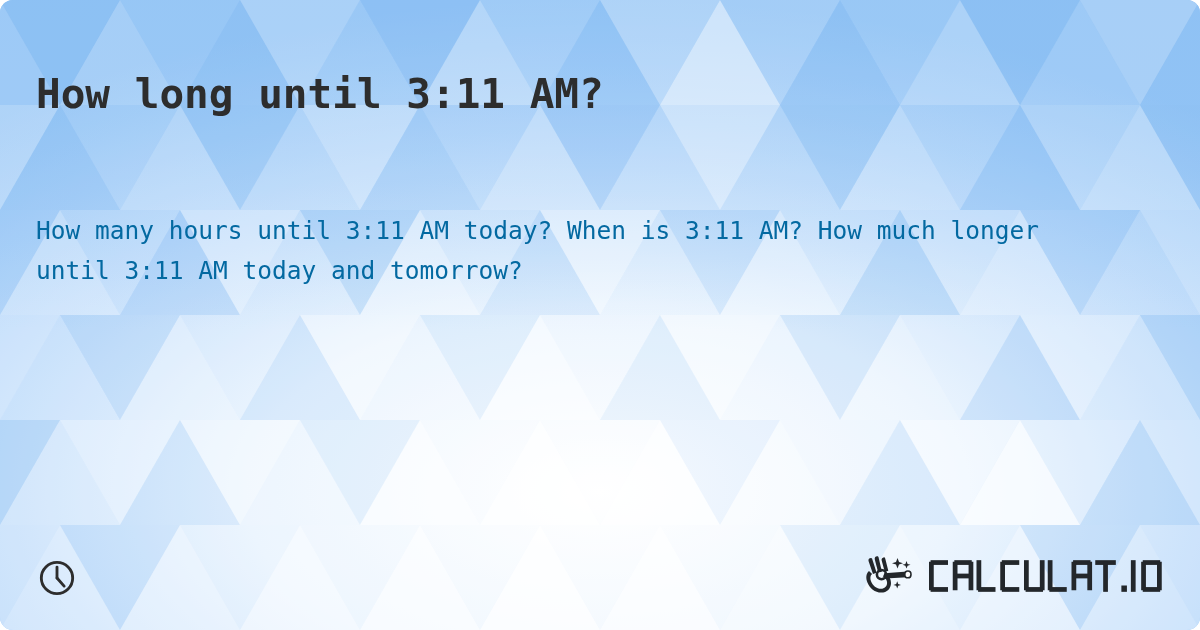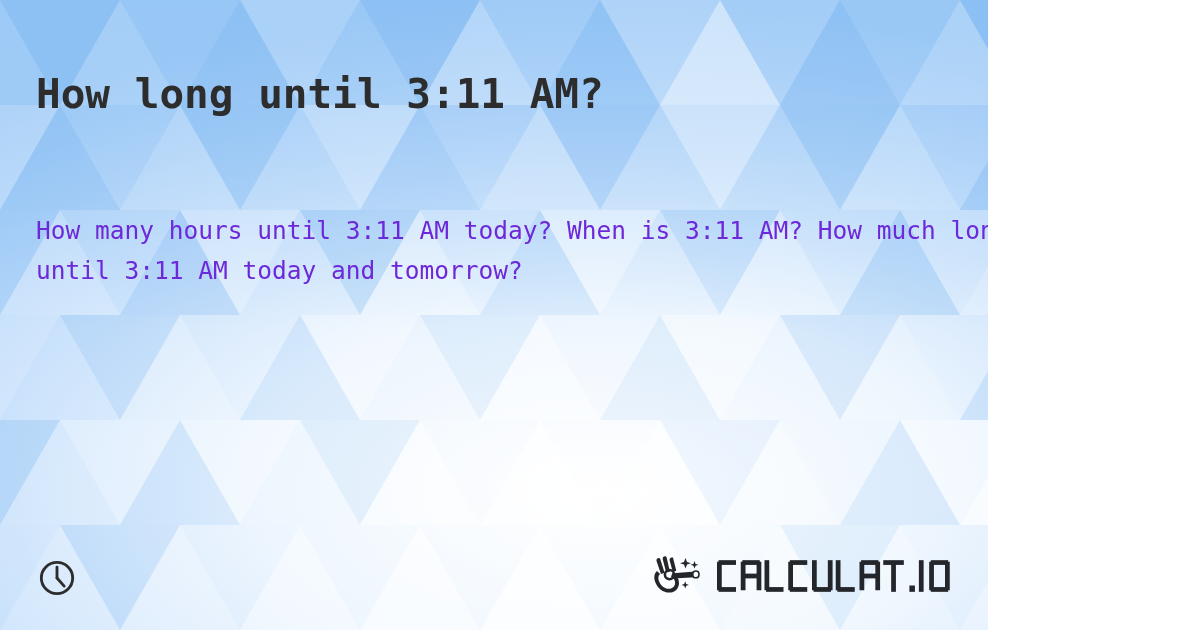--- a/index.html
+++ b/index.html
@@ -8,24 +8,25 @@
   }
   body {
     width: 1200px;
     height: 630px;
     overflow: hidden;
     font-family: "DejaVu Sans Mono", monospace;
   }
 
   #card {
     position: relative;
-    width: 988px;
+    width: 1200px;
     height: 630px;
     overflow: hidden;
     background: #a3cdf7;
+    border-radius: 13px;
   }
 
   
   #bg-art {
     position: absolute;
     inset: 0;
     width: 1200px;
     height: 630px;
     display: block;
   }
@@ -51,21 +52,21 @@
   }
 
   .subtext {
     position: absolute;
     left: 36px;
     top: 186px;
     width: 1080px;
     font-family: "DejaVu Sans Mono", monospace;
     font-weight: normal;
     font-size: 24.5px;
-    color: #6d28d9;
+    color: #0369a1;
     line-height: 40px;
     letter-spacing: 0px;
   }
 
   
   .footer {
     position: absolute;
     left: 0;
     right: 0;
     bottom: 0;

